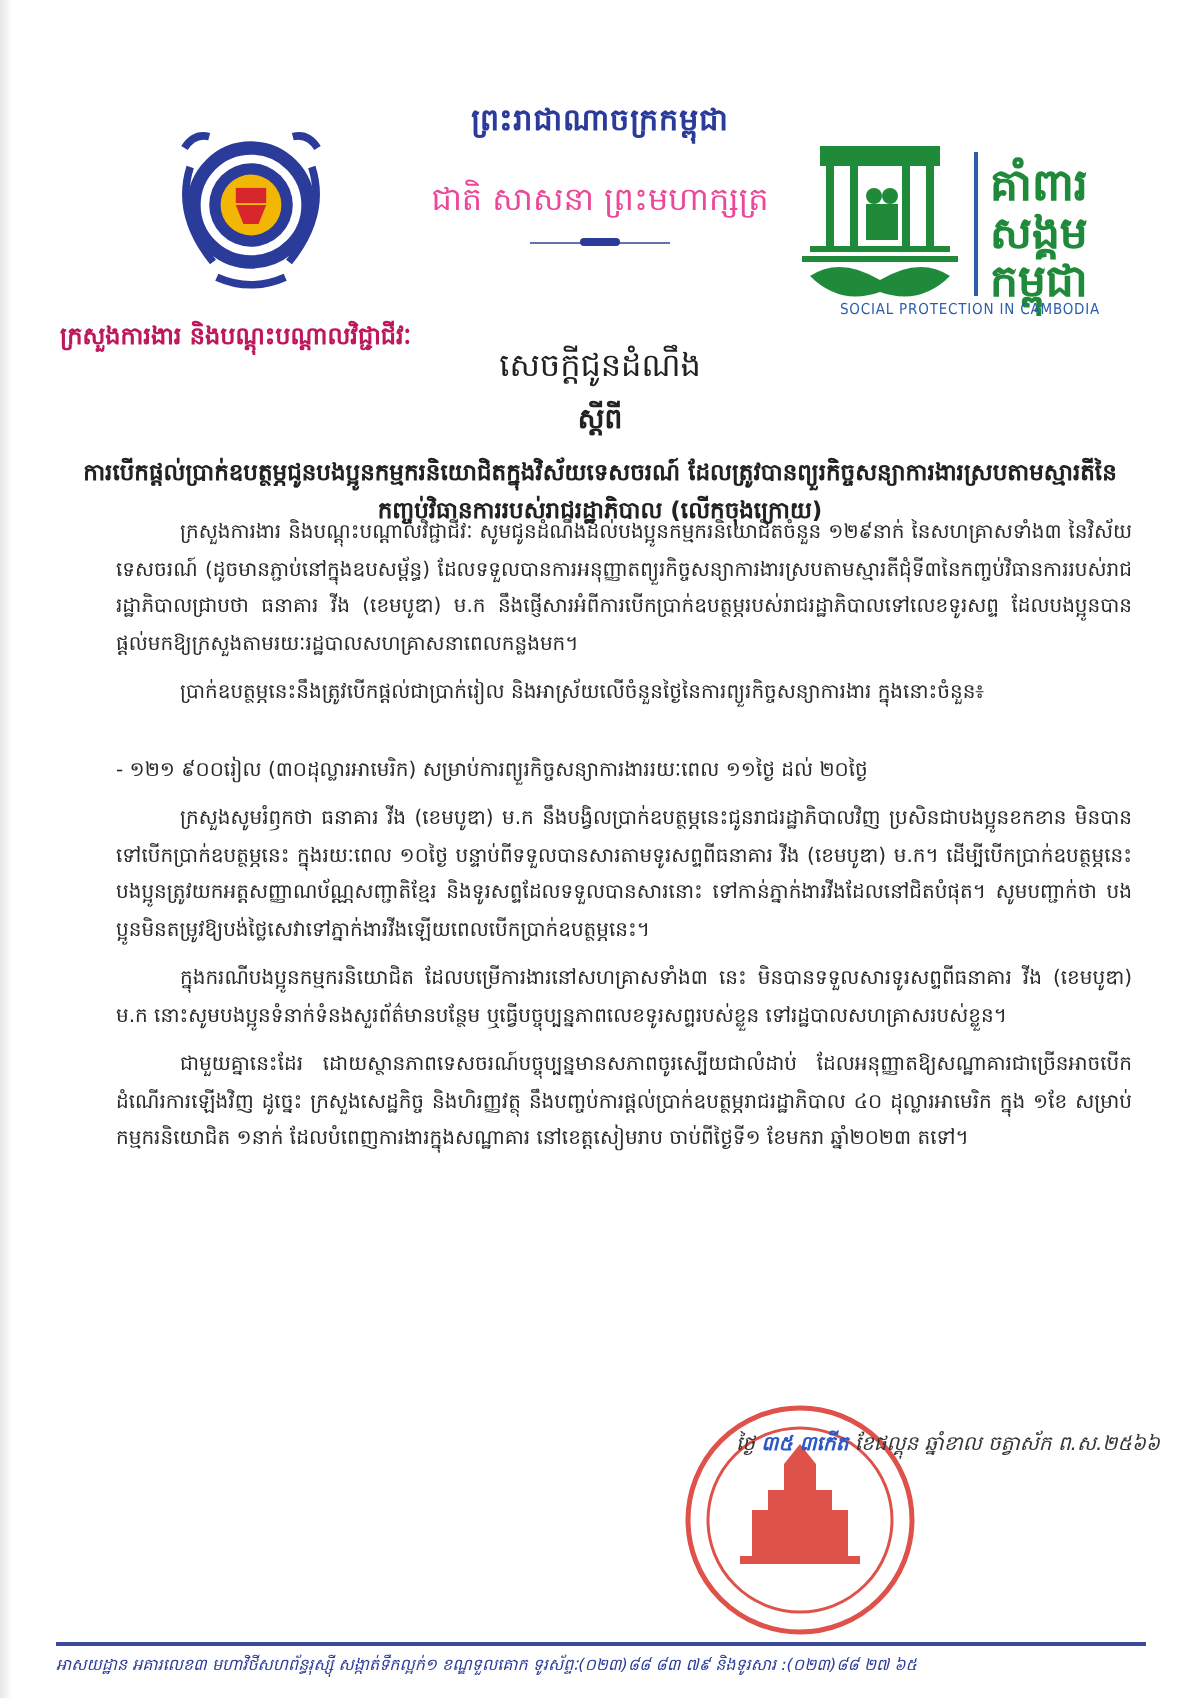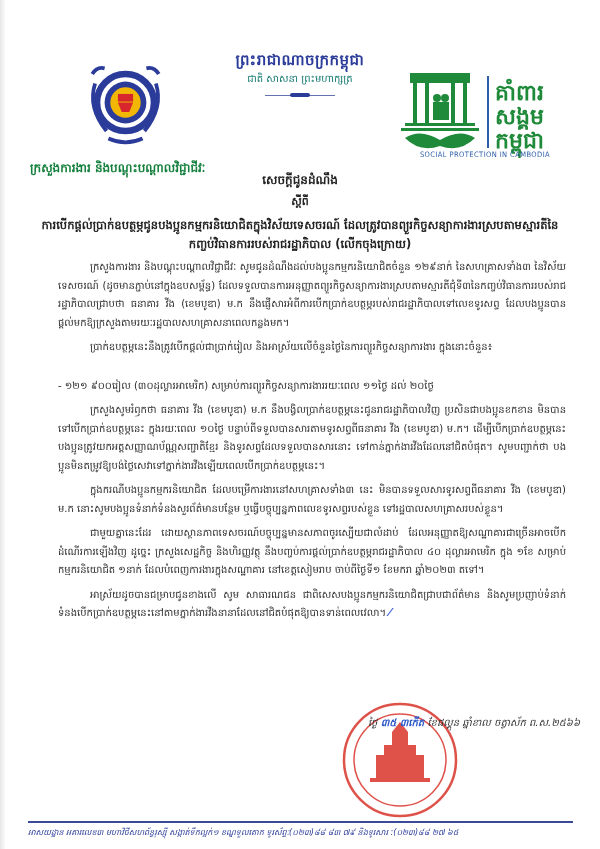--- a/index.html
+++ b/index.html
@@ -9,33 +9,33 @@
       font-family: "DejaVu Sans", sans-serif;
       color: #222;
       position: relative;
     }
     .page { position: absolute; left: 0; top: 0; width: 600px; height: 603px; background: #fff; }
     .left-shadow { position: absolute; left: 0; top: 0; width: 6px; height: 849px; background: linear-gradient(to right, #e6e6e6, #fff); }
 
     
     .kingdom { position: absolute; left: 200px; top: 50px; width: 200px; text-align: center; }
     .kingdom .k1 { font-size: 15px; font-weight: bold; color: #2a3b9a; letter-spacing: 0.5px; }
-    .kingdom .k2 { font-size: 10px; color: #0f766e; margin-top: 0; }
+    .kingdom .k2 { font-size: 16px; color: #ec4899; margin-top: 17px; }
     .kingdom .divider { width: 70px; height: 1px; background: #6672b0; margin: 8px auto 0; position: relative; }
     .kingdom .divider:after { content: ""; position: absolute; left: 25px; top: -2px; width: 20px; height: 4px; background: #2a3b9a; border-radius: 2px; }
 
     .mol-logo { position: absolute; left: 78px; top: 55px; width: 95px; height: 95px; }
     .sp-logo { position: absolute; left: 395px; top: 68px; width: 180px; height: 90px; }
     .sp-text { position: absolute; left: 395px; top: 150px; width: 180px; font-size: 7.5px; color: #2d5ea8; letter-spacing: 0.4px; text-align: center; font-family: "DejaVu Sans Condensed","DejaVu Sans", sans-serif; }
 
-    .ministry { position: absolute; left: 30px; top: 160px; font-size: 12px; font-weight: bold; color: #15803d; }
+    .ministry { position: absolute; left: 30px; top: 160px; font-size: 12px; font-weight: bold; color: #be185d; }
 
     .title-block { position: absolute; left: 40px; top: 172px; width: 520px; text-align: center; }
-    .title-block .t1 { font-size: 12px; font-weight: bold; color: #222; }
-    .title-block .t2 { font-size: 11px; font-weight: bold; color: #222; margin-top: 4px; }
+    .title-block .t1 { font-size: 16px; font-weight: normal; color: #222; }
+    .title-block .t2 { font-size: 14px; font-weight: bold; color: #222; margin-top: 4px; }
     .title-block .t3 { font-size: 11.5px; font-weight: bold; color: #222; margin-top: 6px; line-height: 19px; }
 
     .body { position: absolute; left: 58px; top: 258px; width: 508px; font-size: 10px; line-height: 18.5px; color: #2a2a2a; text-align: justify; }
     .para { margin: 0 0 6px 0; text-indent: 32px; }
     .para.noindent { text-indent: 32px; margin-bottom: 0; }
     .bullets { margin: 0 0 6px 0; padding: 0; list-style: none; }
     .bullets li { padding-left: 0; margin-top: 20px; }
     .pen-mark { color: #2d58c8; font-style: italic; font-weight: bold; }
 
     .date-block { position: absolute; left: 300px; top: 714px; width: 280px; text-align: right; font-size: 10px; font-style: italic; line-height: 18px; color: #333; }
@@ -100,21 +100,20 @@
 
   <div class="body">
     <p class="para">ក្រសួងការងារ និងបណ្តុះបណ្តាលវិជ្ជាជីវៈ សូមជូនដំណឹងដល់បងប្អូនកម្មករនិយោជិតចំនួន ១២៩នាក់ នៃសហគ្រាសទាំង៣ នៃវិស័យទេសចរណ៍ (ដូចមានភ្ជាប់នៅក្នុងឧបសម្ព័ន្ធ) ដែលទទួលបានការអនុញ្ញាតព្យួរកិច្ចសន្យាការងារស្របតាមស្មារតីជុំទី៣នៃកញ្ចប់វិធានការរបស់រាជរដ្ឋាភិបាលជ្រាបថា ធនាគារ វីង (ខេមបូឌា) ម.ក នឹងផ្ញើសារអំពីការបើកប្រាក់ឧបត្ថម្ភរបស់រាជរដ្ឋាភិបាលទៅលេខទូរសព្ទ ដែលបងប្អូនបានផ្តល់មកឱ្យក្រសួងតាមរយៈរដ្ឋបាលសហគ្រាសនាពេលកន្លងមក។</p>
     <p class="para noindent">ប្រាក់ឧបត្ថម្ភនេះនឹងត្រូវបើកផ្តល់ជាប្រាក់រៀល និងអាស្រ័យលើចំនួនថ្ងៃនៃការព្យួរកិច្ចសន្យាការងារ ក្នុងនោះចំនួន៖</p>
     <ul class="bullets">
       <li>- ១២១ ៩០០រៀល (៣០ដុល្លារអាមេរិក) សម្រាប់ការព្យួរកិច្ចសន្យាការងាររយៈពេល ១១ថ្ងៃ ដល់ ២០ថ្ងៃ</li>
     </ul>
     <p class="para">ក្រសួងសូមរំឭកថា ធនាគារ វីង (ខេមបូឌា) ម.ក នឹងបង្វិលប្រាក់ឧបត្ថម្ភនេះជូនរាជរដ្ឋាភិបាលវិញ ប្រសិនជាបងប្អូនខកខាន មិនបានទៅបើកប្រាក់ឧបត្ថម្ភនេះ ក្នុងរយៈពេល ១០ថ្ងៃ បន្ទាប់ពីទទួលបានសារតាមទូរសព្ទពីធនាគារ វីង (ខេមបូឌា) ម.ក។ ដើម្បីបើកប្រាក់ឧបត្ថម្ភនេះ បងប្អូនត្រូវយកអត្តសញ្ញាណប័ណ្ណសញ្ជាតិខ្មែរ និងទូរសព្ទដែលទទួលបានសារនោះ ទៅកាន់ភ្នាក់ងារវីងដែលនៅជិតបំផុត។ សូមបញ្ជាក់ថា បងប្អូនមិនតម្រូវឱ្យបង់ថ្លៃសេវាទៅភ្នាក់ងារវីងឡើយពេលបើកប្រាក់ឧបត្ថម្ភនេះ។</p>
     <p class="para">ក្នុងករណីបងប្អូនកម្មករនិយោជិត ដែលបម្រើការងារនៅសហគ្រាសទាំង៣ នេះ មិនបានទទួលសារទូរសព្ទពីធនាគារ វីង (ខេមបូឌា) ម.ក នោះសូមបងប្អូនទំនាក់ទំនងសួរព័ត៌មានបន្ថែម ឬធ្វើបច្ចុប្បន្នភាពលេខទូរសព្ទរបស់ខ្លួន ទៅរដ្ឋបាលសហគ្រាសរបស់ខ្លួន។</p>
     <p class="para">ជាមួយគ្នានេះដែរ ដោយស្ថានភាពទេសចរណ៍បច្ចុប្បន្នមានសភាពចូរស្បើយជាលំដាប់ ដែលអនុញ្ញាតឱ្យសណ្ឋាគារជាច្រើនអាចបើកដំណើរការឡើងវិញ ដូច្នេះ ក្រសួងសេដ្ឋកិច្ច និងហិរញ្ញវត្ថុ នឹងបញ្ចប់ការផ្តល់ប្រាក់ឧបត្ថម្ភរាជរដ្ឋាភិបាល ៤០ ដុល្លារអាមេរិក ក្នុង ១ខែ សម្រាប់កម្មករនិយោជិត ១នាក់ ដែលបំពេញការងារក្នុងសណ្ឋាគារ នៅខេត្តសៀមរាប ចាប់ពីថ្ងៃទី១ ខែមករា ឆ្នាំ២០២៣ តទៅ។</p>
-    <p class="para"><span>អាស្រ័យដូចបានជម្រាបជូនខាងលើ សូម សាធារណជន ជាពិសេសបងប្អូនកម្មករនិយោជិតជ្រាបជាព័ត៌មាន និងសូមប្រញាប់ទំនាក់ទំនងបើកប្រាក់ឧបត្ថម្ភនេះនៅតាមភ្នាក់ងារវីងនានាដែលនៅជិតបំផុតឱ្យបានទាន់ពេលវេលា។</span> <span class="pen-mark">⁄</span></p>
   </div>
 
   <svg class="stamp" viewBox="0 0 120 120" style="opacity:0.85">
     <circle cx="60" cy="60" r="56" fill="none" stroke="#d9342b" stroke-width="2.5"></circle>
     <circle cx="60" cy="60" r="46" fill="none" stroke="#d9342b" stroke-width="1.5"></circle>
     <path d="M36 78 L36 55 L44 55 L44 45 L52 45 L52 32 L60 22 L68 32 L68 45 L76 45 L76 55 L84 55 L84 78 Z" fill="#d9342b"></path>
     <rect x="30" y="78" width="60" height="4" fill="#d9342b"></rect>
   </svg>
 
   <div class="date-block">

